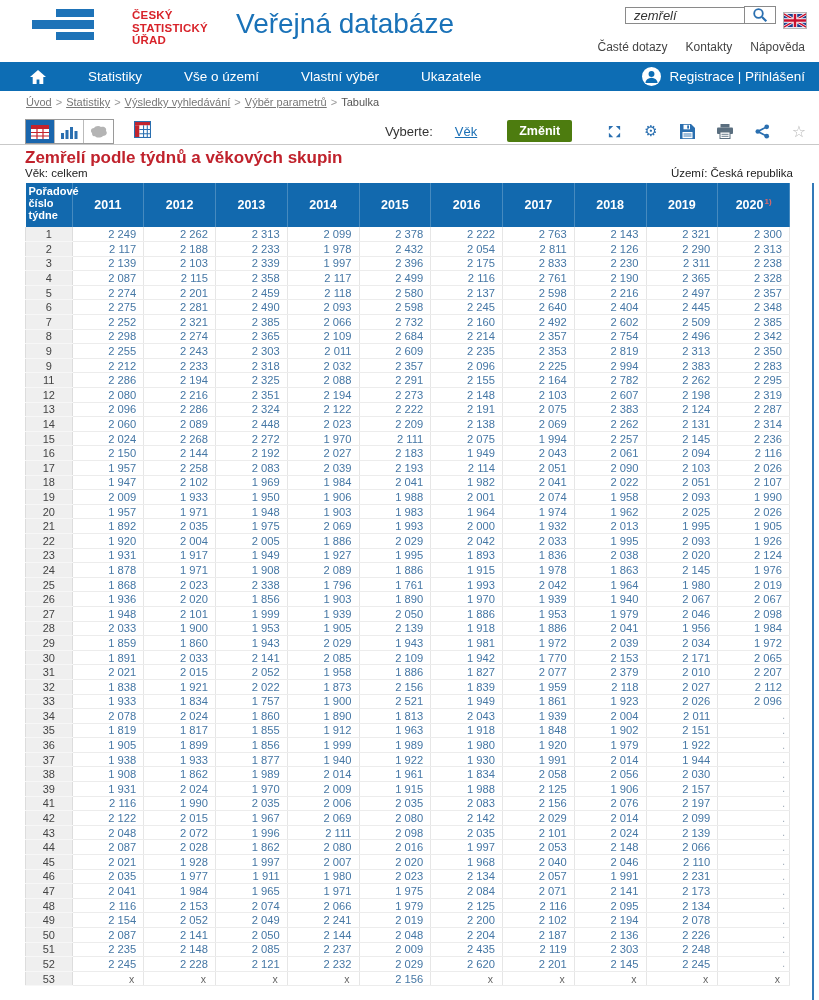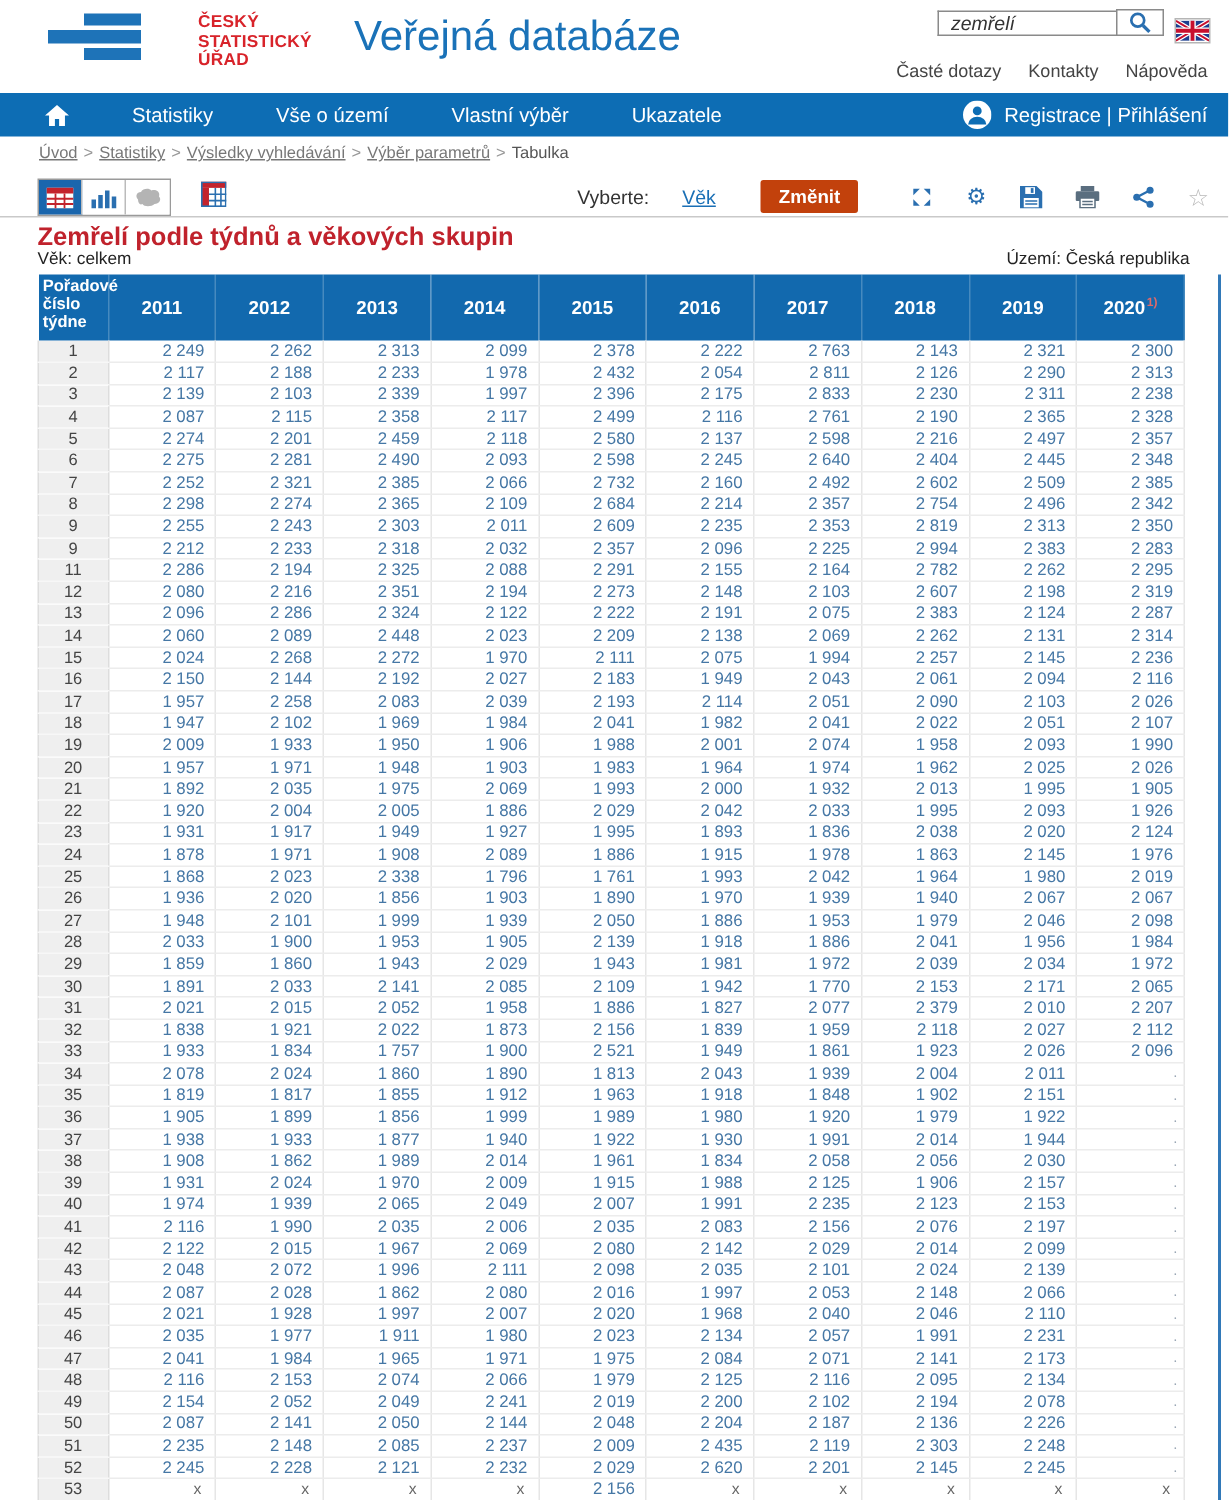--- a/index.html
+++ b/index.html
@@ -47,21 +47,21 @@
   .toolbar{position:absolute;top:118px;left:0;right:0;height:26px;}
   .view-group{position:absolute;left:25px;top:1px;display:flex;border:1px solid #9a9a9a;background:#fff;}
   .view-btn{width:29px;height:23px;display:flex;align-items:center;justify-content:center;
             background:#fff;border:none;border-right:1px solid #bbb;padding:0;cursor:pointer;}
   .view-btn:last-child{border-right:none;}
   .view-btn.selected{background:#1a66ad;}
   .pivot-btn{position:absolute;left:134px;top:3px;background:none;border:none;padding:0;cursor:pointer;}
   .toolbar-right{position:absolute;right:12px;top:2px;display:flex;align-items:center;gap:20px;}
   .select-label{font-size:13px;color:#333;margin-right:2px;}
   .select-link{font-size:13px;color:#1a6fb5;text-decoration:underline;cursor:pointer;margin-right:10px;}
-  .change-btn{background:#c2410c;color:#fff;font-size:12.5px;font-weight:bold;border:none;
+  .change-btn{background:#4d7c0f;color:#fff;font-size:12.5px;font-weight:bold;border:none;
               border-radius:2px;padding:4px 12px;margin-right:14px;cursor:pointer;
               font-family:"Liberation Sans",sans-serif;}
   .tool-ic{background:none;border:none;padding:0;margin:0 1px;cursor:pointer;height:17px;
            display:flex;align-items:center;}
   .uni-ic{font-family:"DejaVu Sans",sans-serif;font-size:15px;line-height:15px;color:#2a6fb0;}
   .uni-ic.star{color:#b9b9b9;font-size:16px;}
   .divider{position:absolute;top:144px;left:0;right:0;height:1px;background:#c9c9c9;}
 
   
   .table-title{position:absolute;top:148px;left:25px;margin:0;font-size:17px;font-weight:bold;
@@ -765,33 +765,20 @@
           <td class="val">1&nbsp;970</td>
           <td class="val">2&nbsp;009</td>
           <td class="val">1&nbsp;915</td>
           <td class="val">1&nbsp;988</td>
           <td class="val">2&nbsp;125</td>
           <td class="val">1&nbsp;906</td>
           <td class="val">2&nbsp;157</td>
           <td class="na">.</td>
         </tr>
         <tr>
-          <td class="week">40</td>
-          <td class="val">1&nbsp;974</td>
-          <td class="val">1&nbsp;939</td>
-          <td class="val">2&nbsp;065</td>
-          <td class="val">2&nbsp;049</td>
-          <td class="val">2&nbsp;007</td>
-          <td class="val">1&nbsp;991</td>
-          <td class="val">2&nbsp;235</td>
-          <td class="val">2&nbsp;123</td>
-          <td class="val">2&nbsp;153</td>
-          <td class="na">.</td>
-        </tr>
-        <tr>
           <td class="week">41</td>
           <td class="val">2&nbsp;116</td>
           <td class="val">1&nbsp;990</td>
           <td class="val">2&nbsp;035</td>
           <td class="val">2&nbsp;006</td>
           <td class="val">2&nbsp;035</td>
           <td class="val">2&nbsp;083</td>
           <td class="val">2&nbsp;156</td>
           <td class="val">2&nbsp;076</td>
           <td class="val">2&nbsp;197</td>

